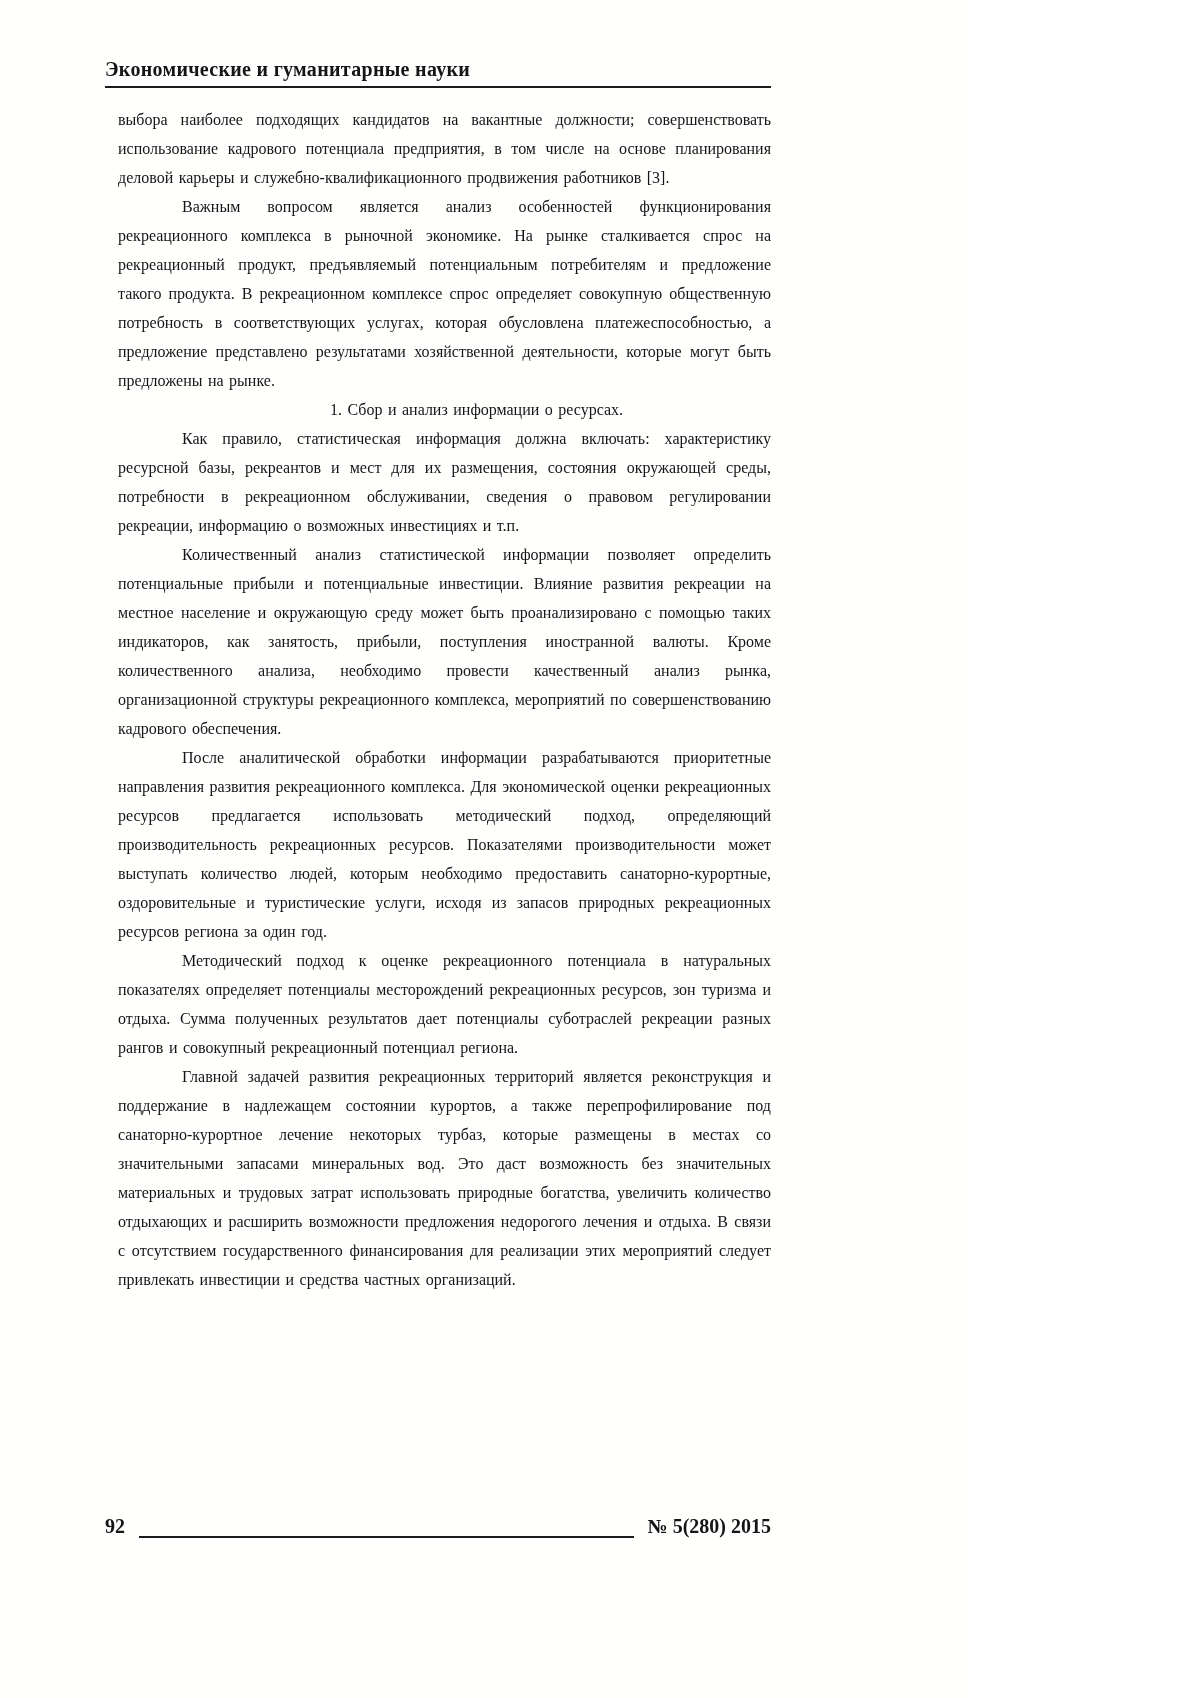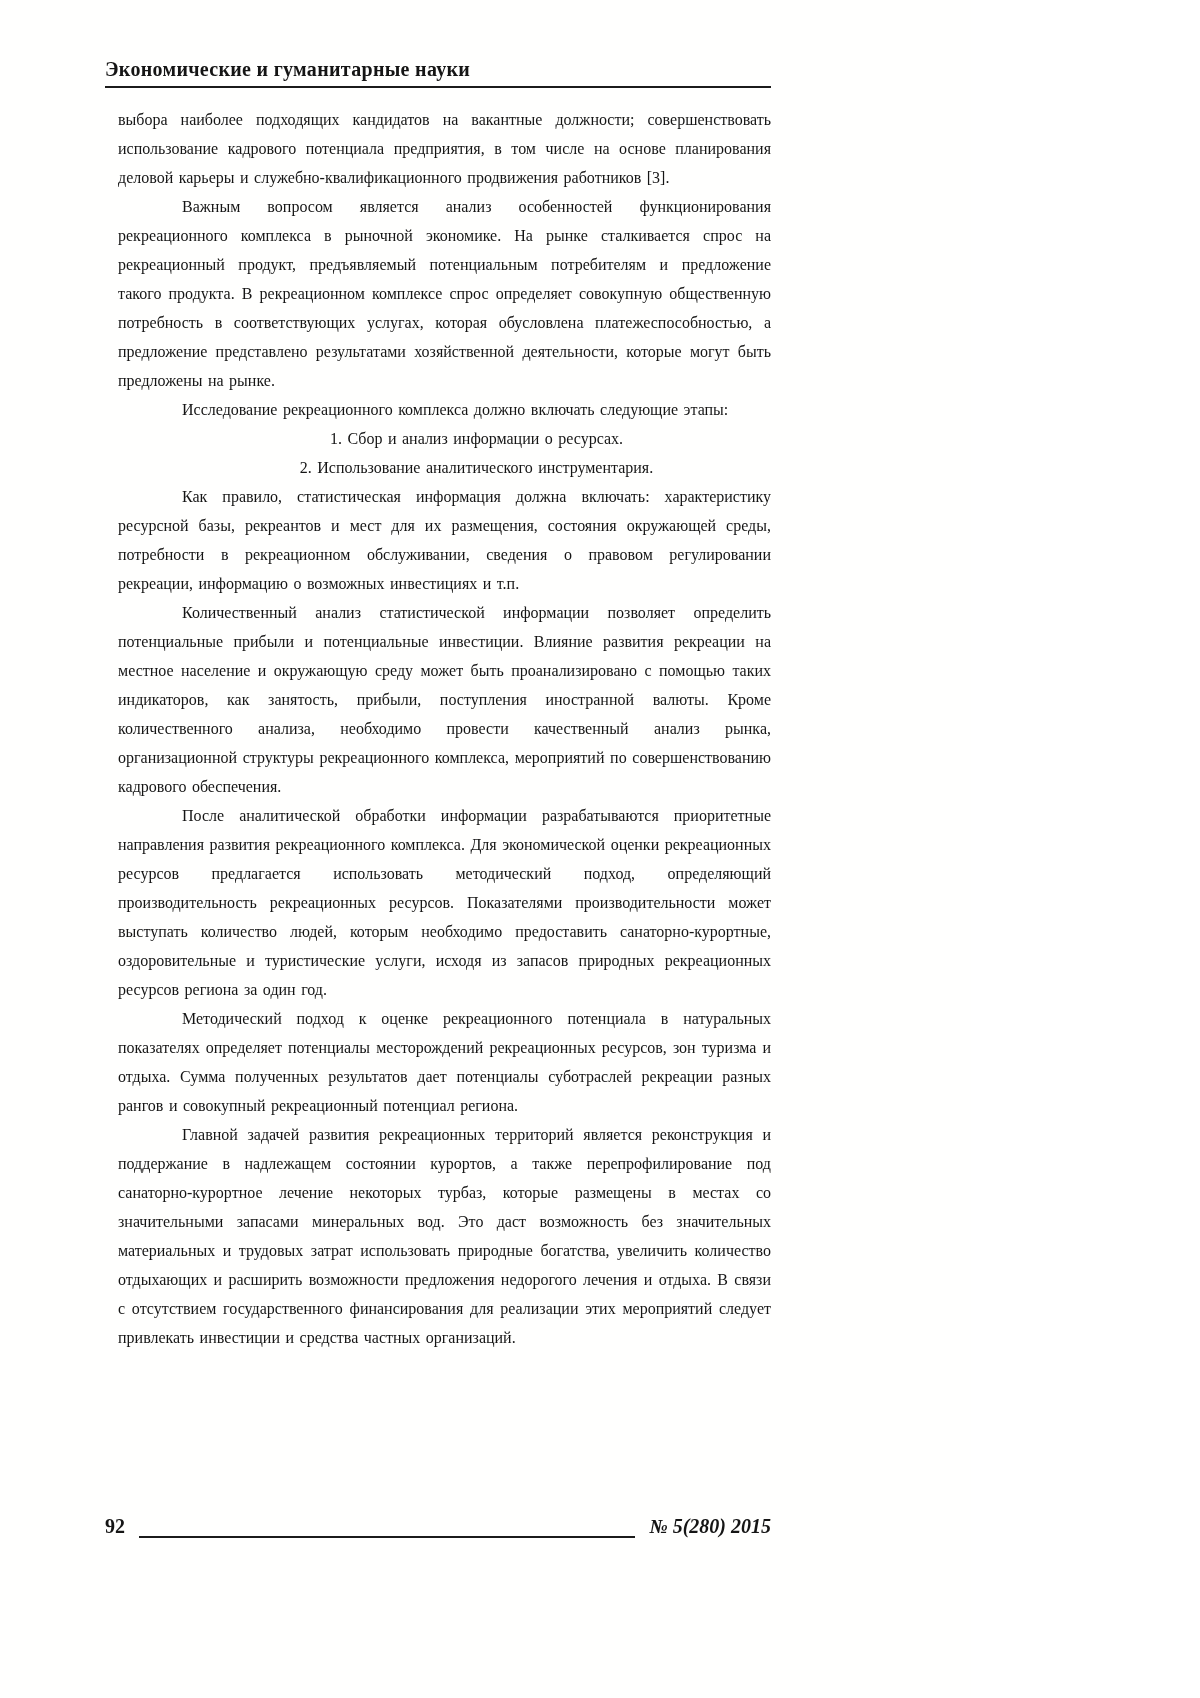--- a/index.html
+++ b/index.html
@@ -77,38 +77,35 @@
 
   .footer-rule {
     flex: 1 1 auto;
     border-top: 2.5px solid #1b1b1b;
     margin: 4px 14px 0 14px;
     height: 0;
   }
 
   .issue-label {
     flex: 0 0 auto;
-    font-style: italic;
   }
 </style>
 </head>
 <body>
 
 <div class="page">
 
   <header class="page-header">
     <span class="header-title">Экономические и гуманитарные науки</span>
   </header>
 
   <main class="page-body">
     <p class="para">выбора наиболее подходящих кандидатов на вакантные должности; совершенствовать использование кадрового потенциала предприятия, в том числе на основе планирования деловой карьеры и служебно-квалификационного продвижения работников [3].</p>
     <p class="para indent">Важным вопросом является анализ особенностей функционирования рекреационного комплекса в рыночной экономике. На рынке сталкивается спрос на рекреационный продукт, предъявляемый потенциальным потребителям и предложение такого продукта. В рекреационном комплексе спрос определяет совокупную общественную потребность в соответствующих услугах, которая обусловлена платежеспособностью, а предложение представлено результатами хозяйственной деятельности, которые могут быть предложены на рынке.</p>
-    <p class="para indent">Исследование рекреационного комплекса должно включать следующие этапы:</p>
     <p class="para list-item">1. Сбор и анализ информации о ресурсах.</p>
-    <p class="para list-item">2. Использование аналитического инструментария.</p>
     <p class="para indent">Как правило, статистическая информация должна включать: характеристику ресурсной базы, рекреантов и мест для их размещения, состояния окружающей среды, потребности в рекреационном обслуживании, сведения о правовом регулировании рекреации, информацию о возможных инвестициях и т.п.</p>
     <p class="para indent">Количественный анализ статистической информации позволяет определить потенциальные прибыли и потенциальные инвестиции. Влияние развития рекреации на местное население и окружающую среду может быть проанализировано с помощью таких индикаторов, как занятость, прибыли, поступления иностранной валюты. Кроме количественного анализа, необходимо провести качественный анализ рынка, организационной структуры рекреационного комплекса, мероприятий по совершенствованию кадрового обеспечения.</p>
     <p class="para indent">После аналитической обработки информации разрабатываются приоритетные направления развития рекреационного комплекса. Для экономической оценки рекреационных ресурсов предлагается использовать методический подход, определяющий производительность рекреационных ресурсов. Показателями производительности может выступать количество людей, которым необходимо предоставить санаторно-курортные, оздоровительные и туристические услуги, исходя из запасов природных рекреационных ресурсов региона за один год.</p>
     <p class="para indent">Методический подход к оценке рекреационного потенциала в натуральных показателях определяет потенциалы месторождений рекреационных ресурсов, зон туризма и отдыха. Сумма полученных результатов дает потенциалы суботраслей рекреации разных рангов и совокупный рекреационный потенциал региона.</p>
     <p class="para indent">Главной задачей развития рекреационных территорий является реконструкция и поддержание в надлежащем состоянии курортов, а также перепрофилирование под санаторно-курортное лечение некоторых турбаз, которые размещены в местах со значительными запасами минеральных вод. Это даст возможность без значительных материальных и трудовых затрат использовать природные богатства, увеличить количество отдыхающих и расширить возможности предложения недорогого лечения и отдыха. В связи с отсутствием государственного финансирования для реализации этих мероприятий следует привлекать инвестиции и средства частных организаций.</p>
   </main>
 
   <footer class="page-footer">
     <span class="page-number">92</span>
     <span class="footer-rule"></span>

